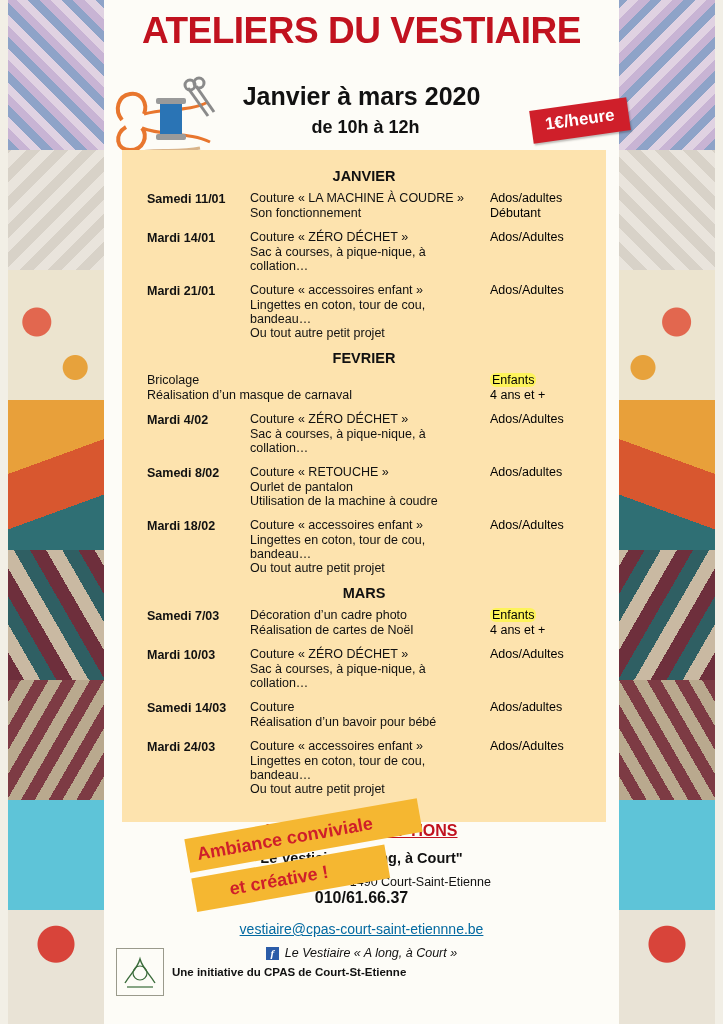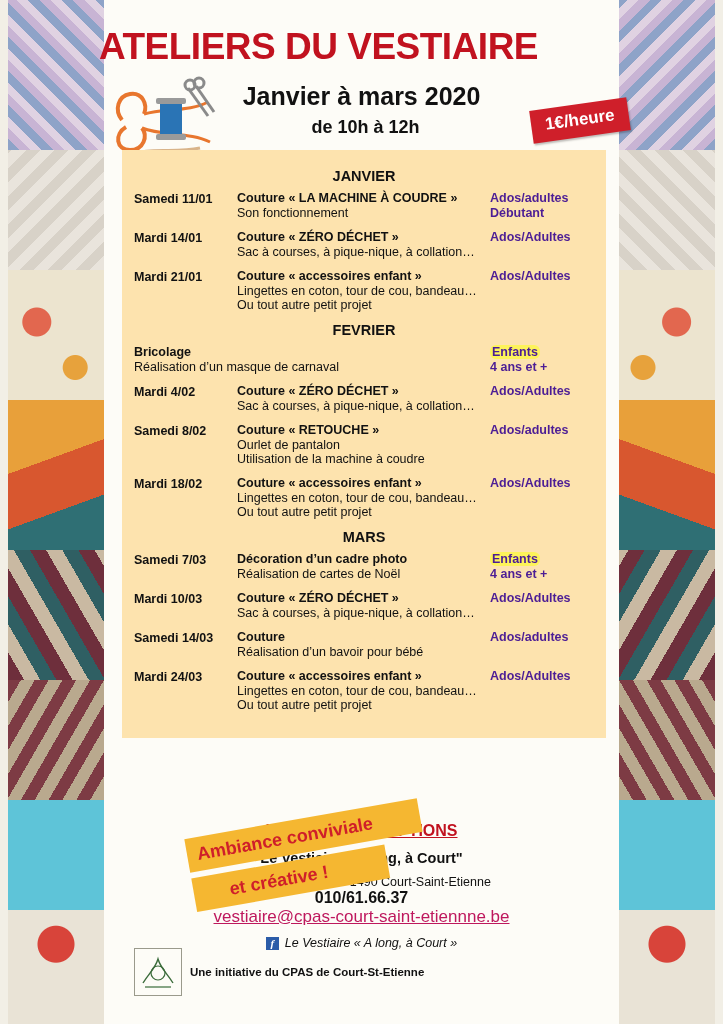--- a/index.html
+++ b/index.html
@@ -84,22 +84,23 @@
     left: 104px;
     top: 0;
     width: 515px;
     height: 1024px;
     background: #fdfcf7;
   }
 
   .title {
     position: absolute;
     left: -5px;
-    top: 26px;
+    top: 10px;
     width: 525px;
+    text-align: center;
     font-size: 37px;
     font-weight: bold;
     color: #c1121f;
     letter-spacing: -0.5px;
   }
   .subtitle {
     position: absolute;
     left: 0;
     top: 82px;
     width: 515px;
@@ -155,45 +156,44 @@
   .month {
     text-align: center;
     font-weight: bold;
     font-size: 14.5px;
     color: #111;
     margin: 8px 0 7px 0;
   }
   .row {
     display: flex;
     margin: 0 0 10px 0;
-    padding: 0 8px 0 12px;
+    padding: 0 8px 0 25px;
     box-sizing: border-box;
   }
   .col-date {
     width: 103px;
     flex: 0 0 103px;
     font-weight: bold;
     font-size: 12.5px;
     color: #111;
     padding-top: 1px;
   }
   .col-desc {
     flex: 1 1 auto;
     font-size: 12.5px;
     color: #111;
     padding-right: 6px;
   }
-  .col-desc .d-title { font-weight: bold; display: block; }
+  .col-desc .d-title { font-weight: normal; display: block; }
   .col-desc .d-sub { display: block; margin-top: 1px; }
   .col-pub {
     width: 108px;
     flex: 0 0 108px;
     font-size: 12.5px;
-    color: #4c1d95;
-    font-weight: bold;
+    color: #000000;
   }
   .col-pub .p-main { display: block; }
   .col-pub .p-main.hl {
     background: #fdf35a;
     display: inline-block;
     padding: 0 2px;
     border-radius: 6px;
   }
   .col-pub .p-sub { display: block; margin-top: 1px; }
 
@@ -221,22 +221,23 @@
     margin-top: 9px;
     font-size: 12.5px;
     color: #111;
   }
   .phone {
     font-size: 16px;
     font-weight: bold;
     color: #111;
   }
   .mail {
-    font-size: 17px;
-    color: #be185d;
+    margin-top: 14px;
+    font-size: 14px;
+    color: #0369a1;
     text-decoration: underline;
   }
   .fbline {
     margin-top: 9px;
     font-size: 12.5px;
     font-style: italic;
     color: #111;
     display: flex;
     align-items: center;
     justify-content: center;
@@ -280,21 +281,21 @@
     color: #cf1f2a;
     line-height: 34px;
     white-space: nowrap;
   }
   .amb-text.t1 { top: 0; }
   .amb-text.t2 { top: 40px; left: 36px; }
 
   
   .cpas {
     position: absolute;
-    left: 30px;
+    left: 12px;
     top: 948px;
     display: flex;
     align-items: center;
     gap: 8px;
   }
   .cpas-logo {
     width: 46px; height: 46px;
     background: #fdfcf7;
     border: 1px solid #9a9a8c;
     position: relative;

